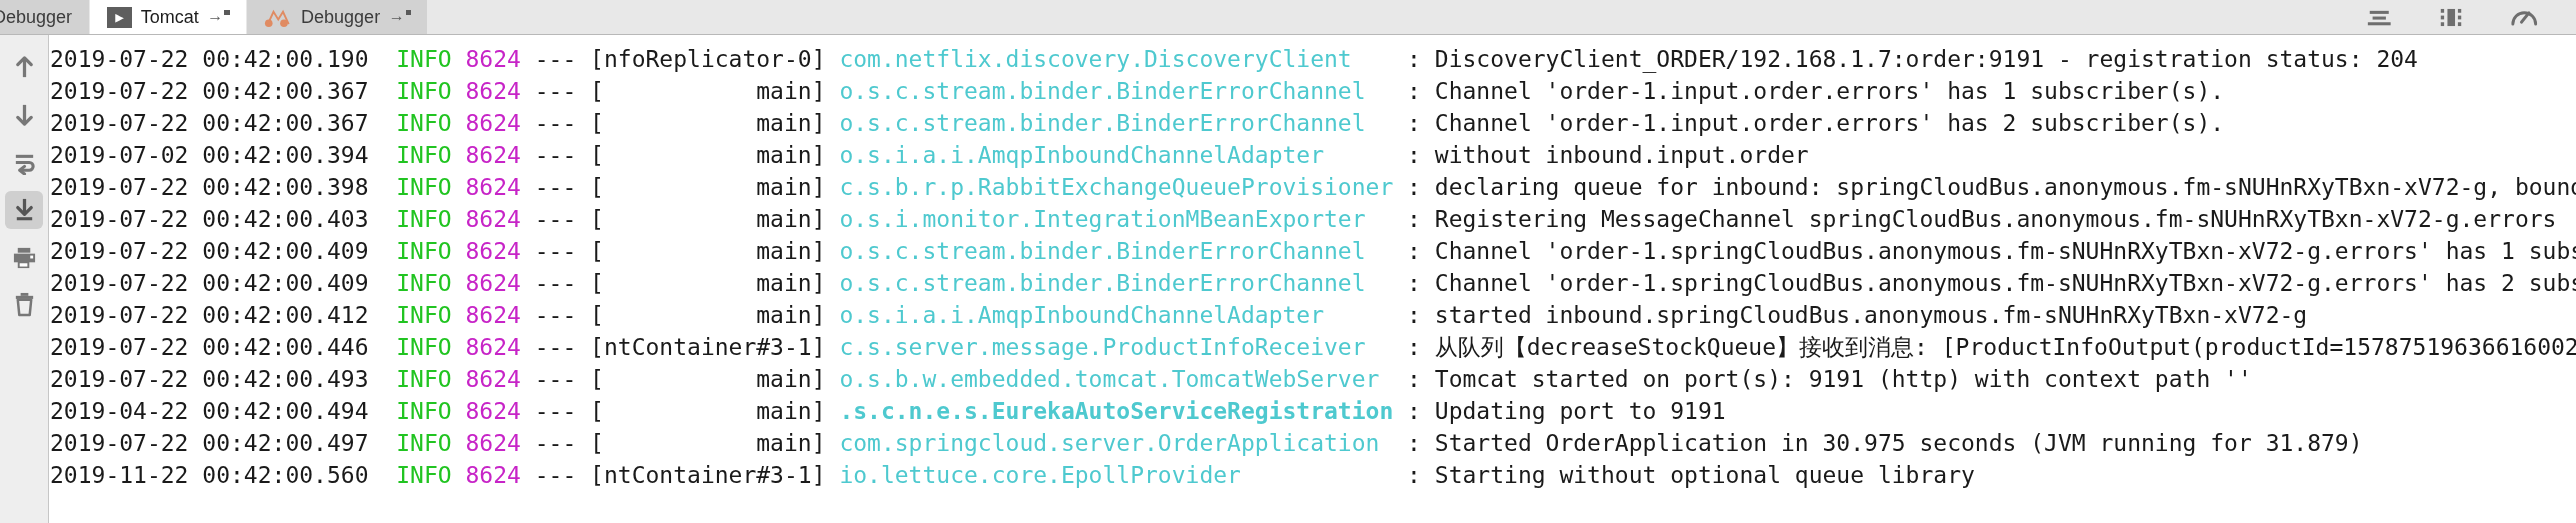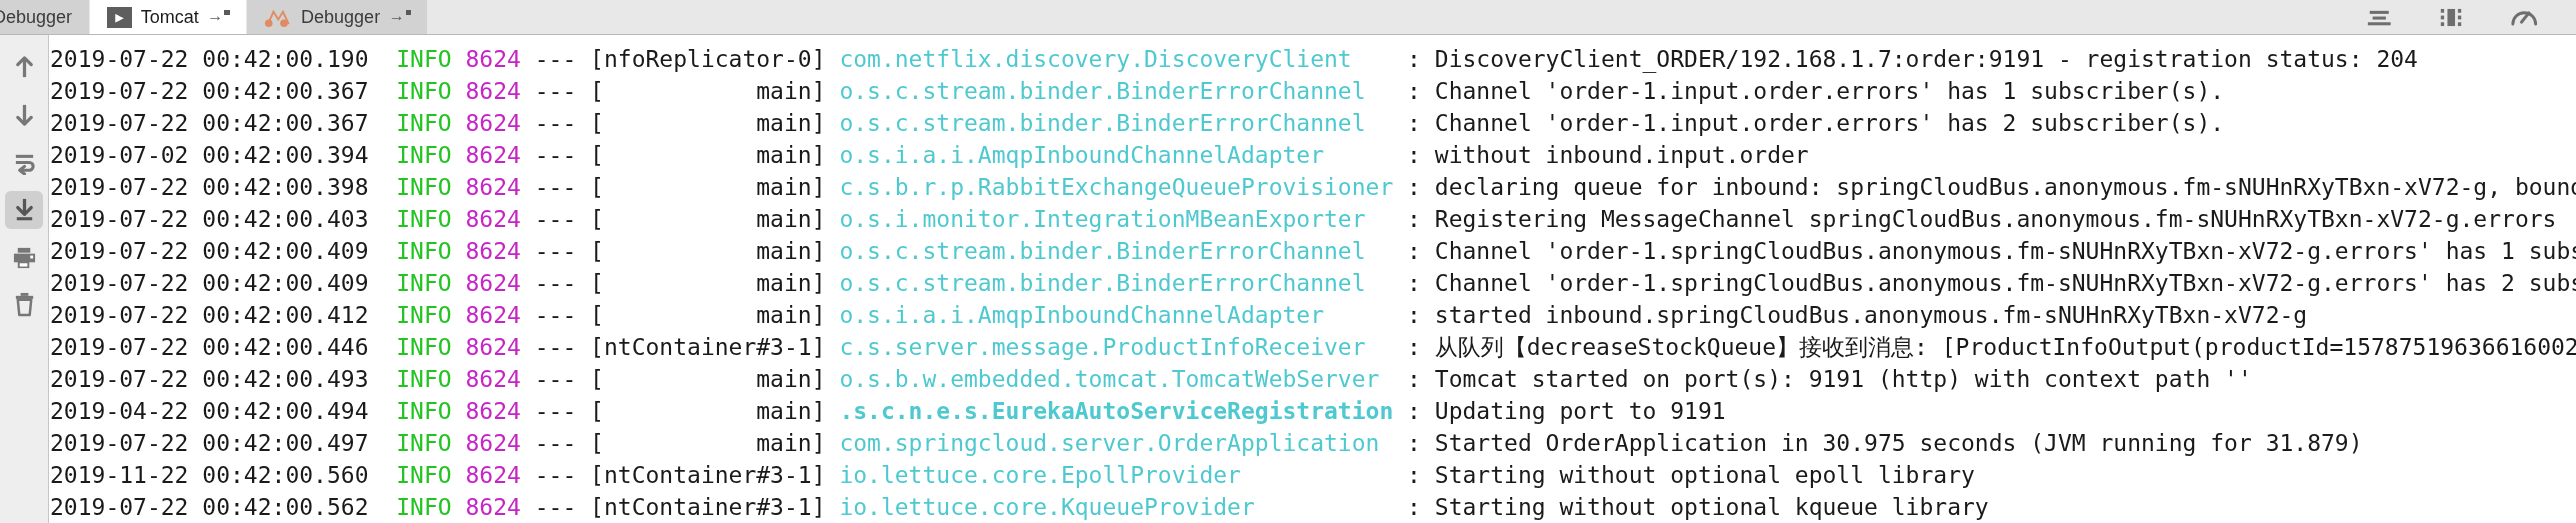--- a/index.html
+++ b/index.html
@@ -188,20 +188,19 @@
         <div class="logline"><span class="c-ts">2019-07-02 00:42:00.394</span>  <span class="c-lvl">INFO</span> <span class="c-pid">8624</span> <span class="c-sep">---</span> <span class="c-thr">[           main]</span> <span class="c-log" style="display: inline-block; width: 40ch;">o.s.i.a.i.AmqpInboundChannelAdapter</span> <span class="c-msg">: without inbound.input.order</span></div>
         <div class="logline"><span class="c-ts">2019-07-22 00:42:00.398</span>  <span class="c-lvl">INFO</span> <span class="c-pid">8624</span> <span class="c-sep">---</span> <span class="c-thr">[           main]</span> <span class="c-log" style="display: inline-block; width: 40ch;">c.s.b.r.p.RabbitExchangeQueueProvisioner</span> <span class="c-msg">: declaring queue for inbound: springCloudBus.anonymous.fm-sNUHnRXyTBxn-xV72-g, bound to: sp</span></div>
         <div class="logline"><span class="c-ts">2019-07-22 00:42:00.403</span>  <span class="c-lvl">INFO</span> <span class="c-pid">8624</span> <span class="c-sep">---</span> <span class="c-thr">[           main]</span> <span class="c-log" style="display: inline-block; width: 40ch;">o.s.i.monitor.IntegrationMBeanExporter</span> <span class="c-msg">: Registering MessageChannel springCloudBus.anonymous.fm-sNUHnRXyTBxn-xV72-g.errors</span></div>
         <div class="logline"><span class="c-ts">2019-07-22 00:42:00.409</span>  <span class="c-lvl">INFO</span> <span class="c-pid">8624</span> <span class="c-sep">---</span> <span class="c-thr">[           main]</span> <span class="c-log" style="display: inline-block; width: 40ch;">o.s.c.stream.binder.BinderErrorChannel</span> <span class="c-msg">: Channel 'order-1.springCloudBus.anonymous.fm-sNUHnRXyTBxn-xV72-g.errors' has 1 subscriber</span></div>
         <div class="logline"><span class="c-ts">2019-07-22 00:42:00.409</span>  <span class="c-lvl">INFO</span> <span class="c-pid">8624</span> <span class="c-sep">---</span> <span class="c-thr">[           main]</span> <span class="c-log" style="display: inline-block; width: 40ch;">o.s.c.stream.binder.BinderErrorChannel</span> <span class="c-msg">: Channel 'order-1.springCloudBus.anonymous.fm-sNUHnRXyTBxn-xV72-g.errors' has 2 subscriber</span></div>
         <div class="logline"><span class="c-ts">2019-07-22 00:42:00.412</span>  <span class="c-lvl">INFO</span> <span class="c-pid">8624</span> <span class="c-sep">---</span> <span class="c-thr">[           main]</span> <span class="c-log" style="display: inline-block; width: 40ch;">o.s.i.a.i.AmqpInboundChannelAdapter</span> <span class="c-msg">: started inbound.springCloudBus.anonymous.fm-sNUHnRXyTBxn-xV72-g</span></div>
         <div class="logline"><span class="c-ts">2019-07-22 00:42:00.446</span>  <span class="c-lvl">INFO</span> <span class="c-pid">8624</span> <span class="c-sep">---</span> <span class="c-thr">[ntContainer#3-1]</span> <span class="c-log" style="display: inline-block; width: 40ch;">c.s.server.message.ProductInfoReceiver</span> <span class="c-msg">: 从队列【decreaseStockQueue】接收到消息: [ProductInfoOutput(productId=157875196366160022, pro</span></div>
         <div class="logline"><span class="c-ts">2019-07-22 00:42:00.493</span>  <span class="c-lvl">INFO</span> <span class="c-pid">8624</span> <span class="c-sep">---</span> <span class="c-thr">[           main]</span> <span class="c-log" style="display: inline-block; width: 40ch;">o.s.b.w.embedded.tomcat.TomcatWebServer</span> <span class="c-msg">: Tomcat started on port(s): 9191 (http) with context path ''</span></div>
         <div class="logline"><span class="c-ts">2019-04-22 00:42:00.494</span>  <span class="c-lvl">INFO</span> <span class="c-pid">8624</span> <span class="c-sep">---</span> <span class="c-thr">[           main]</span> <span class="c-log" style="display: inline-block; width: 40ch; font-weight: bold;">.s.c.n.e.s.EurekaAutoServiceRegistration</span> <span class="c-msg">: Updating port to 9191</span></div>
         <div class="logline"><span class="c-ts">2019-07-22 00:42:00.497</span>  <span class="c-lvl">INFO</span> <span class="c-pid">8624</span> <span class="c-sep">---</span> <span class="c-thr">[           main]</span> <span class="c-log" style="display: inline-block; width: 40ch;">com.springcloud.server.OrderApplication</span> <span class="c-msg">: Started OrderApplication in 30.975 seconds (JVM running for 31.879)</span></div>
-        <div class="logline"><span class="c-ts">2019-11-22 00:42:00.560</span>  <span class="c-lvl">INFO</span> <span class="c-pid">8624</span> <span class="c-sep">---</span> <span class="c-thr">[ntContainer#3-1]</span> <span class="c-log" style="display: inline-block; width: 40ch;">io.lettuce.core.EpollProvider</span> <span class="c-msg">: Starting without optional epoll library</span></div>
-        <div class="logline"><span class="c-ts">2019-07-22 00:42:00.562</span>  <span class="c-lvl">INFO</span> <span class="c-pid">8624</span> <span class="c-sep">---</span> <span class="c-thr">[ntContainer#3-1]</span> <span class="c-log" style="display: inline-block; width: 40ch;">io.lettuce.core.KqueueProvider</span> <span class="c-msg">: Starting without optional kqueue library</span></div>
+        <div class="logline"><span class="c-ts">2019-11-22 00:42:00.560</span>  <span class="c-lvl">INFO</span> <span class="c-pid">8624</span> <span class="c-sep">---</span> <span class="c-thr">[ntContainer#3-1]</span> <span class="c-log" style="display: inline-block; width: 40ch;">io.lettuce.core.EpollProvider</span> <span class="c-msg">: Starting without optional queue library</span></div>
       </div>
   </div>
 
   <div class="vscroll"></div>
 </div>
 
 
 </body></html>

